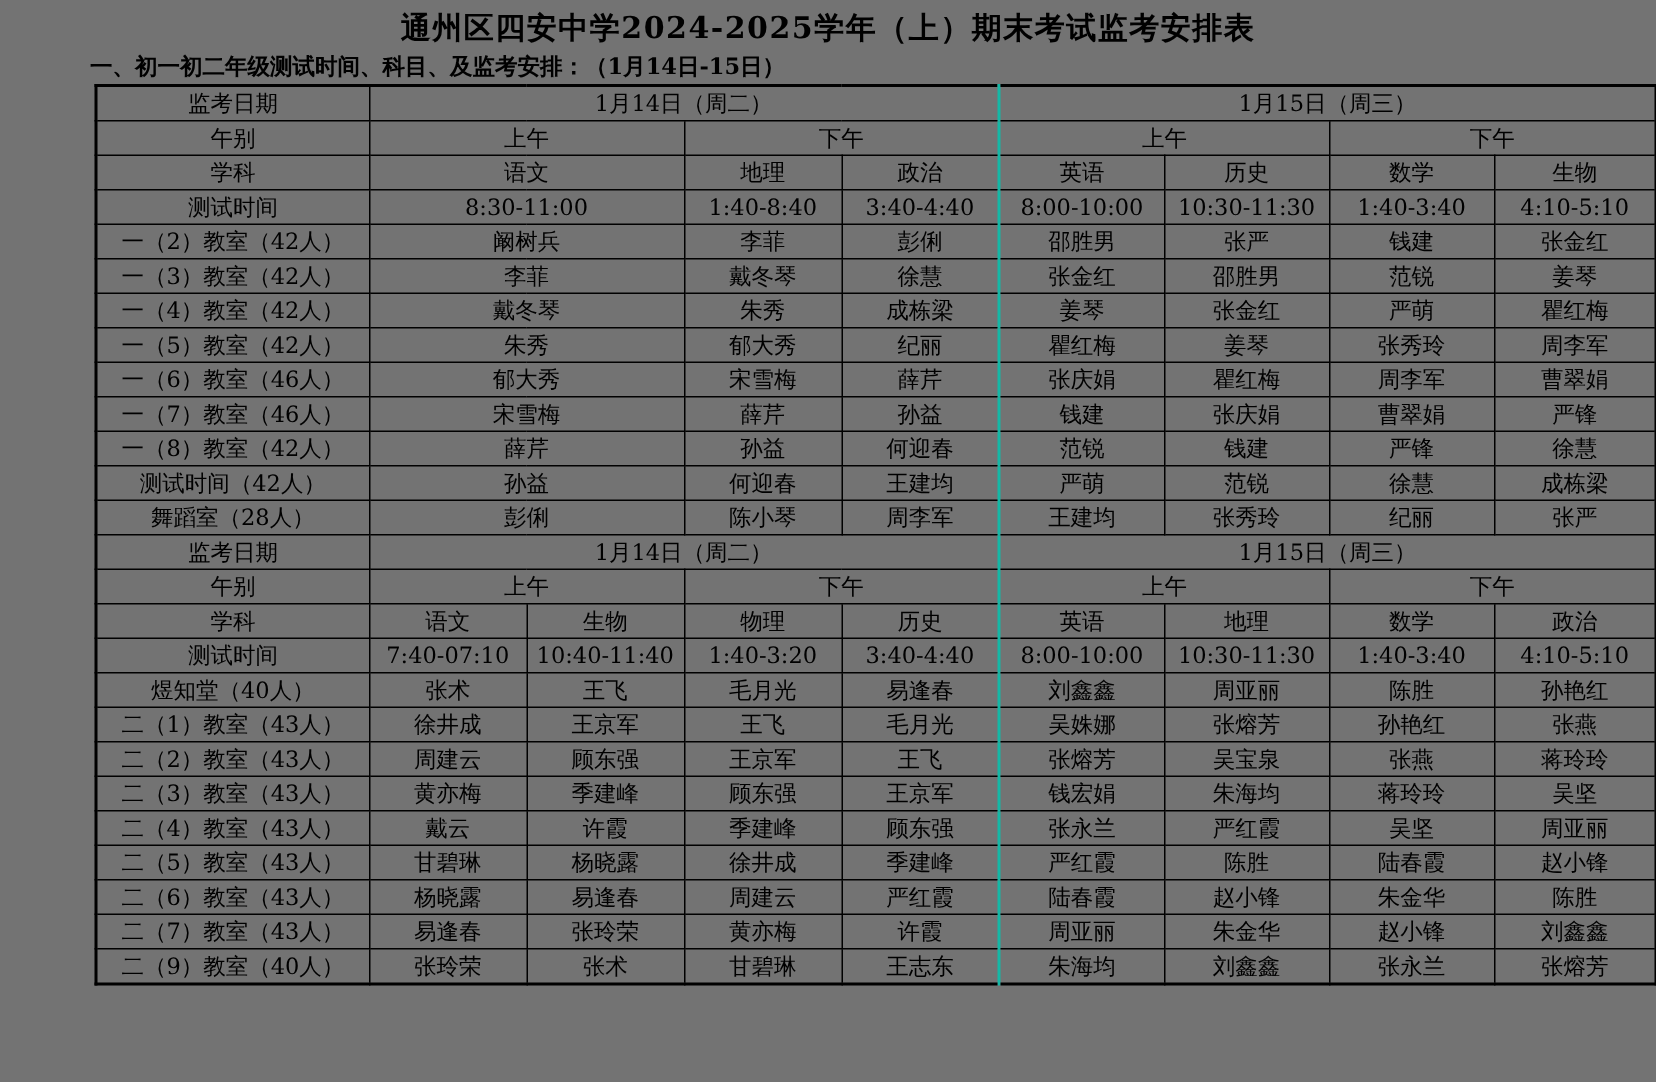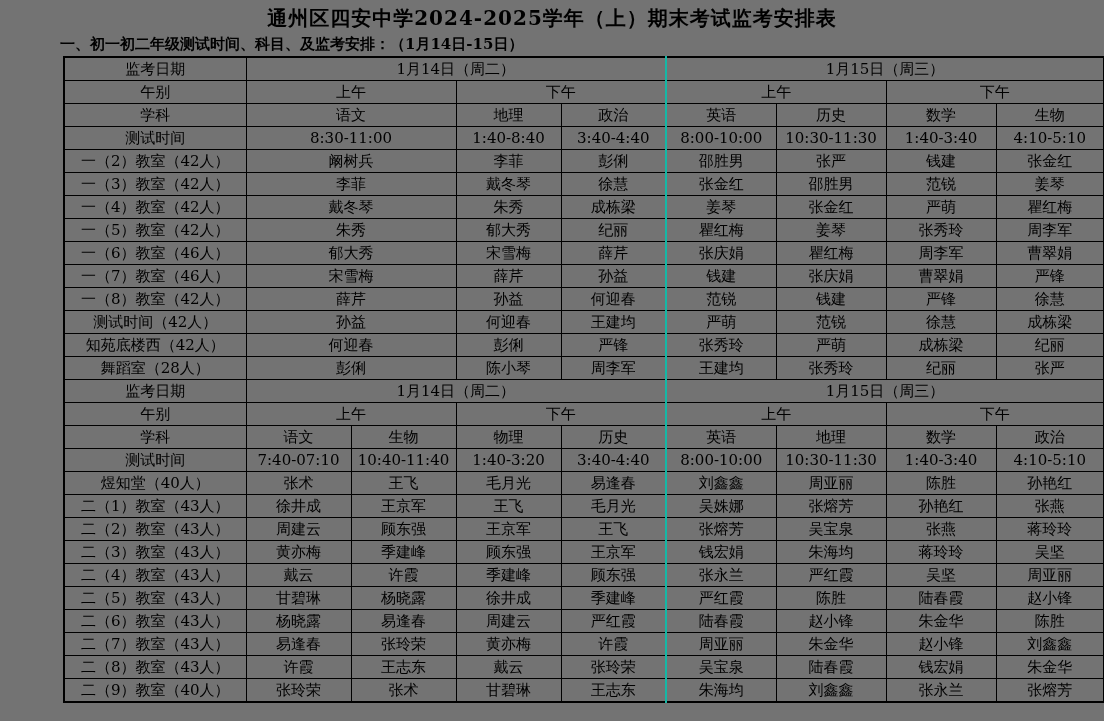--- a/index.html
+++ b/index.html
@@ -176,30 +176,20 @@
           <td class="room-label">测试时间（42人）</td>
           <td colspan="2" class="room-value">孙益</td>
           <td class="room-value">何迎春</td>
           <td class="room-value">王建均</td>
           <td class="thickL room-value">严萌</td>
           <td class="room-value">范锐</td>
           <td class="room-value">徐慧</td>
           <td class="room-value">成栋梁</td>
         </tr>
         <tr>
-          <td class="room-label">知苑底楼西（42人）</td>
-          <td colspan="2" class="room-value">何迎春</td>
-          <td class="room-value">彭俐</td>
-          <td class="room-value">严锋</td>
-          <td class="thickL room-value">张秀玲</td>
-          <td class="room-value">严萌</td>
-          <td class="room-value">成栋梁</td>
-          <td class="room-value">纪丽</td>
-        </tr>
-        <tr>
           <td class="room-label">舞蹈室（28人）</td>
           <td colspan="2" class="room-value">彭俐</td>
           <td class="room-value">陈小琴</td>
           <td class="room-value">周李军</td>
           <td class="thickL room-value">王建均</td>
           <td class="room-value">张秀玲</td>
           <td class="room-value">纪丽</td>
           <td class="room-value">张严</td>
         </tr>
         <tr>
@@ -318,31 +308,20 @@
           <td class="room-value">易逢春</td>
           <td class="room-value">张玲荣</td>
           <td class="room-value">黄亦梅</td>
           <td class="room-value">许霞</td>
           <td class="thickL room-value">周亚丽</td>
           <td class="room-value">朱金华</td>
           <td class="room-value">赵小锋</td>
           <td class="room-value">刘鑫鑫</td>
         </tr>
         <tr>
-          <td class="room-label">二（8）教室（43人）</td>
-          <td class="room-value">许霞</td>
-          <td class="room-value">王志东</td>
-          <td class="room-value">戴云</td>
-          <td class="room-value">张玲荣</td>
-          <td class="thickL room-value">吴宝泉</td>
-          <td class="room-value">陆春霞</td>
-          <td class="room-value">钱宏娟</td>
-          <td class="room-value">朱金华</td>
-        </tr>
-        <tr>
           <td class="room-label">二（9）教室（40人）</td>
           <td class="room-value">张玲荣</td>
           <td class="room-value">张术</td>
           <td class="room-value">甘碧琳</td>
           <td class="room-value">王志东</td>
           <td class="thickL room-value">朱海均</td>
           <td class="room-value">刘鑫鑫</td>
           <td class="room-value">张永兰</td>
           <td class="room-value">张熔芳</td>
         </tr>

